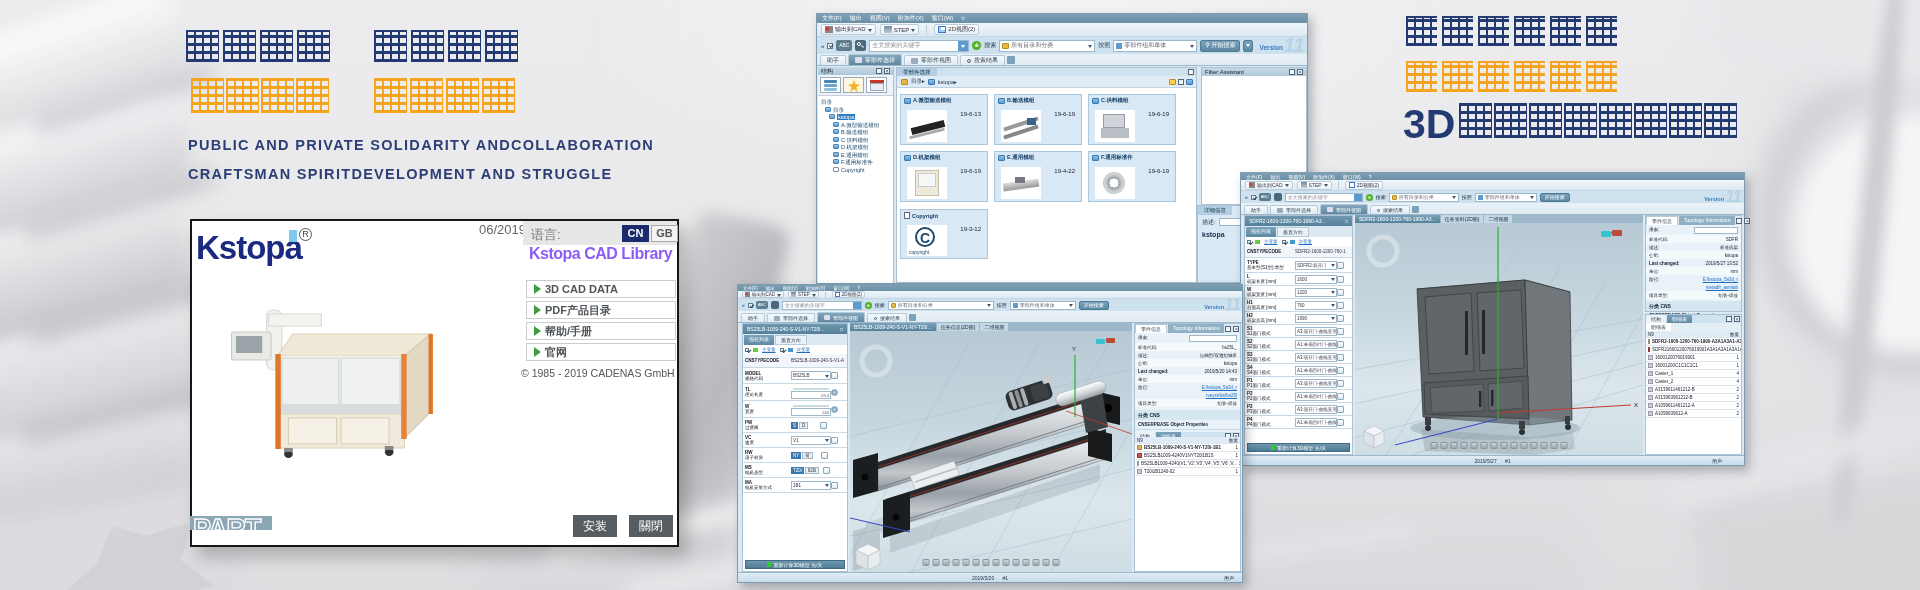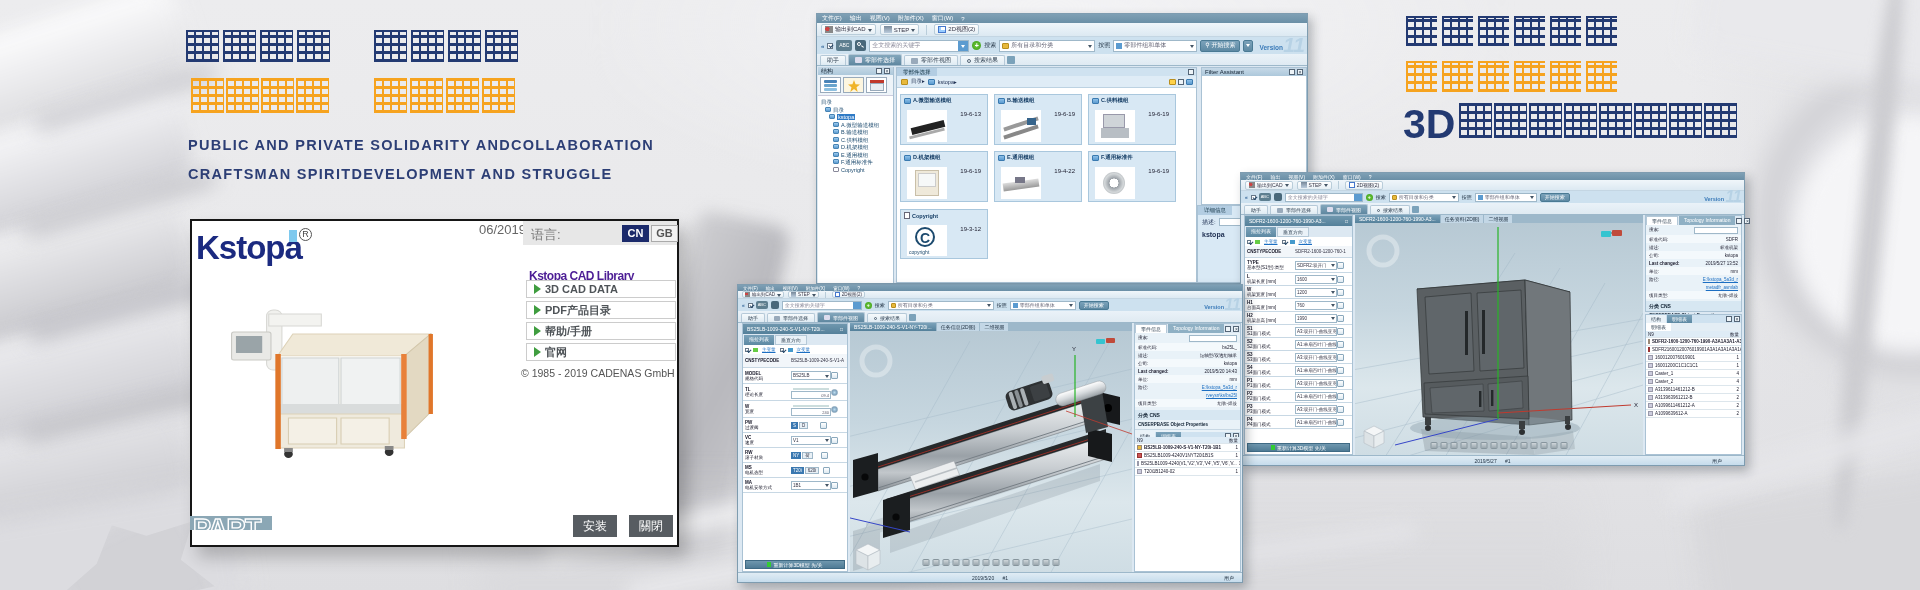--- a/index.html
+++ b/index.html
@@ -121,21 +121,21 @@
 
 <div id="card" class="abs" style="left:190px;top:219px;width:489px;height:328px;background:#fff;border:2px solid #161616;box-shadow:8px 10px 16px rgba(0,0,0,.22)">
   <div class="abs" style="left:4px;top:8px;font-weight:bold;font-size:33px;color:#1b2a80;letter-spacing:-1px">Kstopa</div>
   <div class="abs" style="left:97px;top:9px;width:8px;height:12px;background:#7ec9ee"></div>
   <div class="abs" style="left:107px;top:7px;width:13px;height:13px;border:1.5px solid #555;border-radius:50%;color:#444;font-size:9px;line-height:11px;text-align:center;background:#fff">R</div>
   <div class="abs" style="left:287px;top:1px;font-size:13px;color:#666">06/2019</div>
   <div class="abs" style="left:331px;top:0;width:154px;height:24px;background:#e7e7e7"></div>
   <div class="abs" style="left:339px;top:5px;font-size:13px;color:#777">语言:</div>
   <div class="abs" style="left:430px;top:4px;width:27px;height:17px;background:#1b2a6b;color:#fff;font-weight:bold;font-size:11px;text-align:center;line-height:17px">CN</div>
   <div class="abs" style="left:459px;top:4px;width:27px;height:17px;background:#f2f2f2;border:1px solid #aaa;color:#555;font-weight:bold;font-size:11px;text-align:center;line-height:15px">GB</div>
-  <div class="abs" style="left:337px;top:48px;font-size:12px;font-weight:bold;color:#4c1d95;letter-spacing:-0.5px;white-space:nowrap">Kstopa CAD Library</div>
+  <div class="abs" style="left:337px;top:24px;font-size:16px;font-weight:bold;color:#8b5cf6;letter-spacing:-0.5px;white-space:nowrap">Kstopa CAD Library</div>
   <div class="mrow" style="left:334px;top:59px"><i class="tri"></i>3D CAD DATA</div>
   <div class="mrow" style="left:334px;top:80px"><i class="tri"></i>PDF产品目录</div>
   <div class="mrow" style="left:334px;top:101px"><i class="tri"></i>帮助/手册</div>
   <div class="mrow" style="left:334px;top:122px"><i class="tri"></i>官网</div>
   <div class="abs" style="left:329px;top:146px;font-size:10.5px;color:#555;white-space:nowrap">© 1985 - 2019 CADENAS GmbH</div>
 
   <svg class="abs" width="232" height="168" viewBox="0 0 212 168" preserveAspectRatio="none" style="left:33px;top:71px">
 
     <rect x="38" y="18" width="14" height="60" rx="6" fill="#f1f1ee" stroke="#d8d8d4"></rect>
     <path d="M40 22 L88 22 L88 34 L40 34 Z" fill="#f3f3f0" stroke="#d8d8d4"></path>

